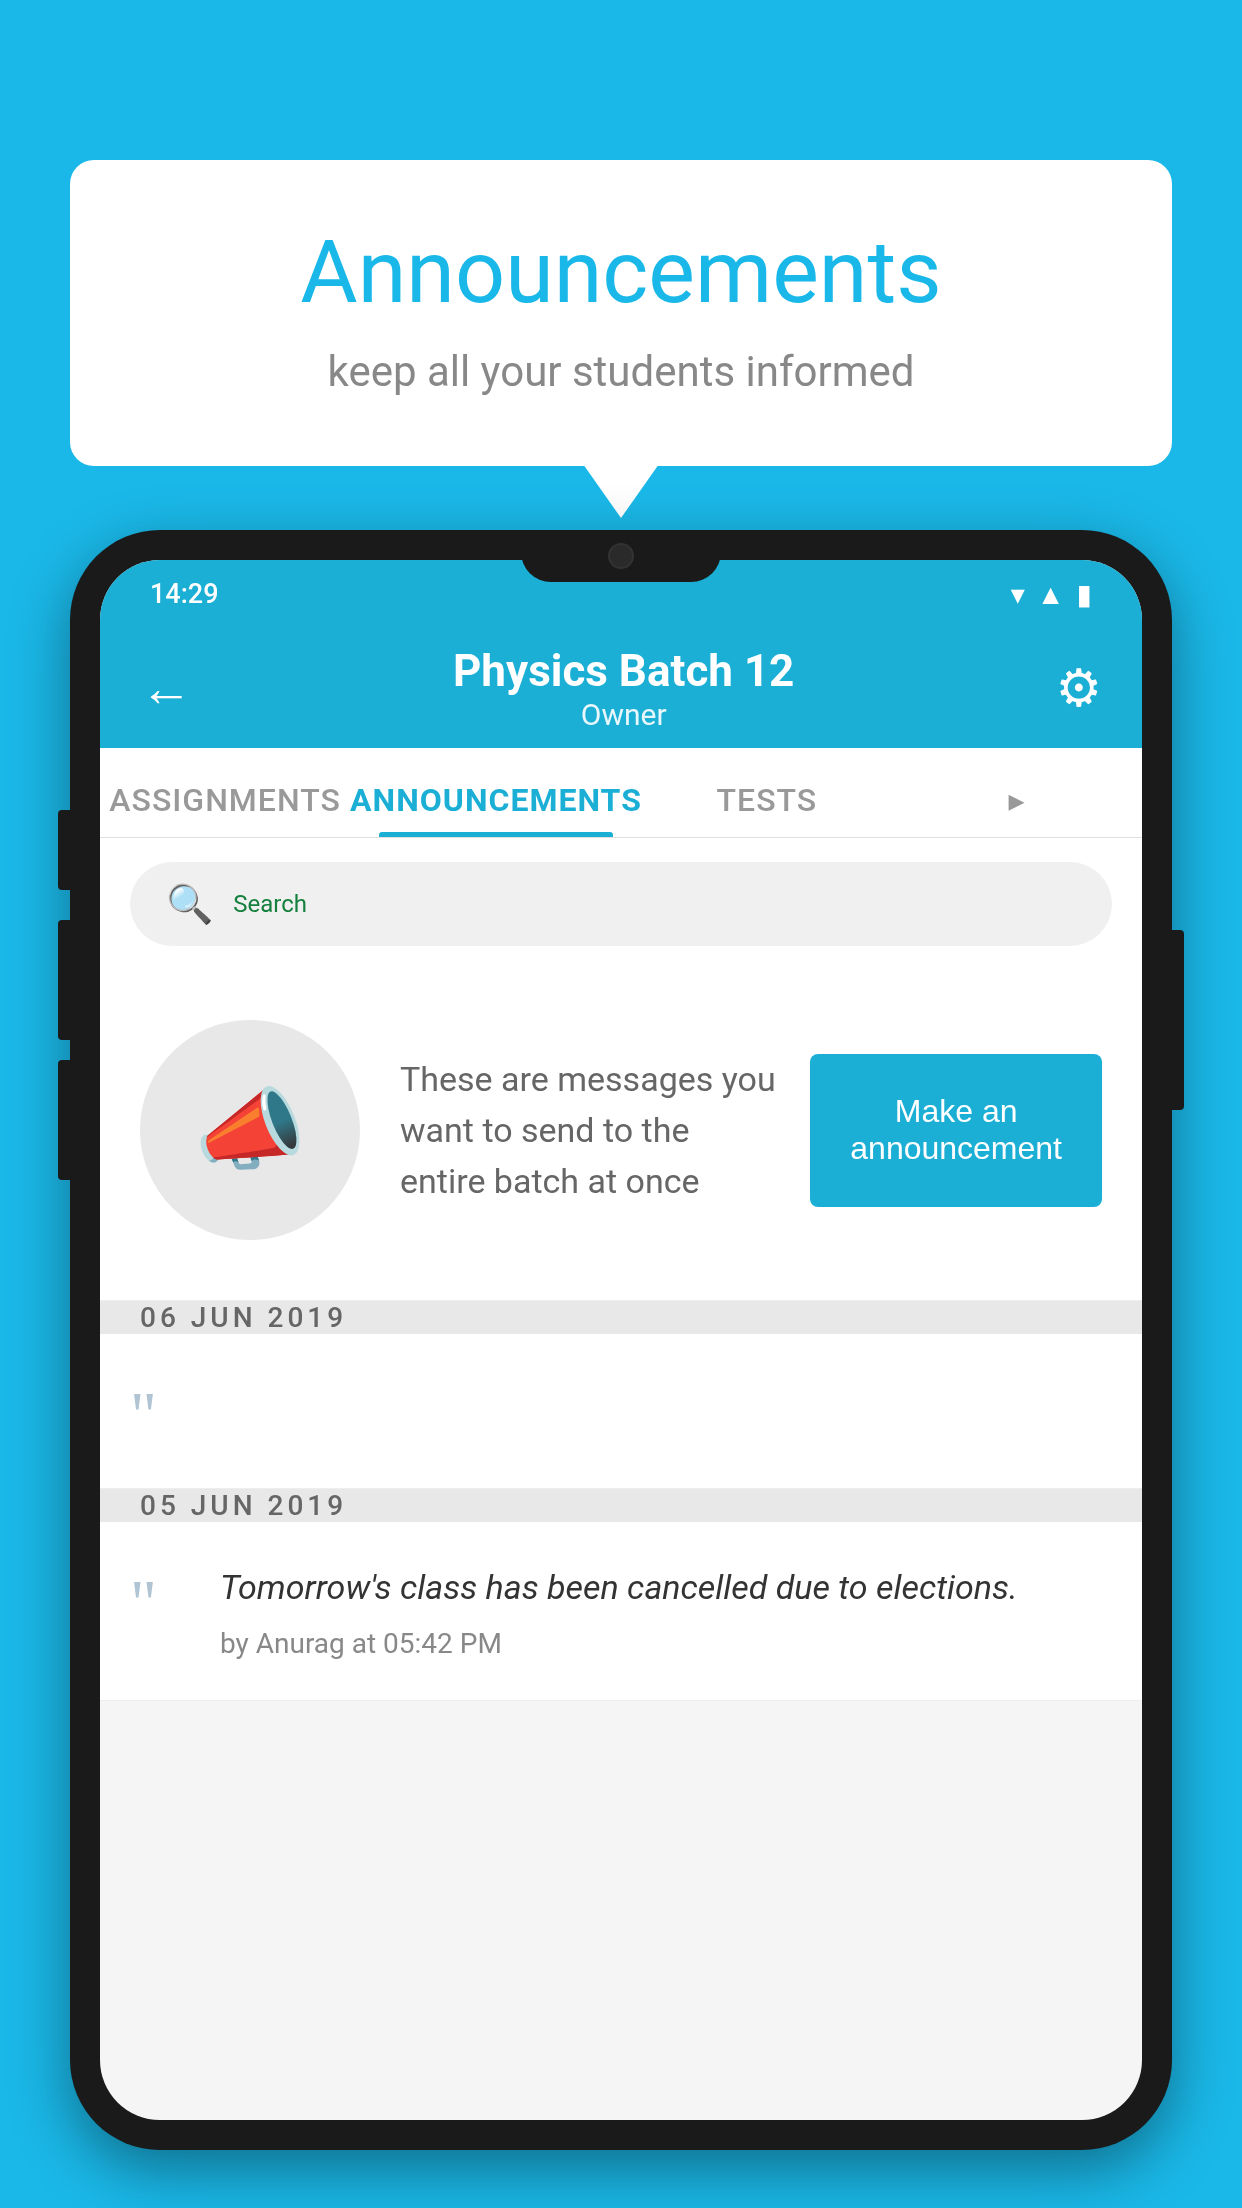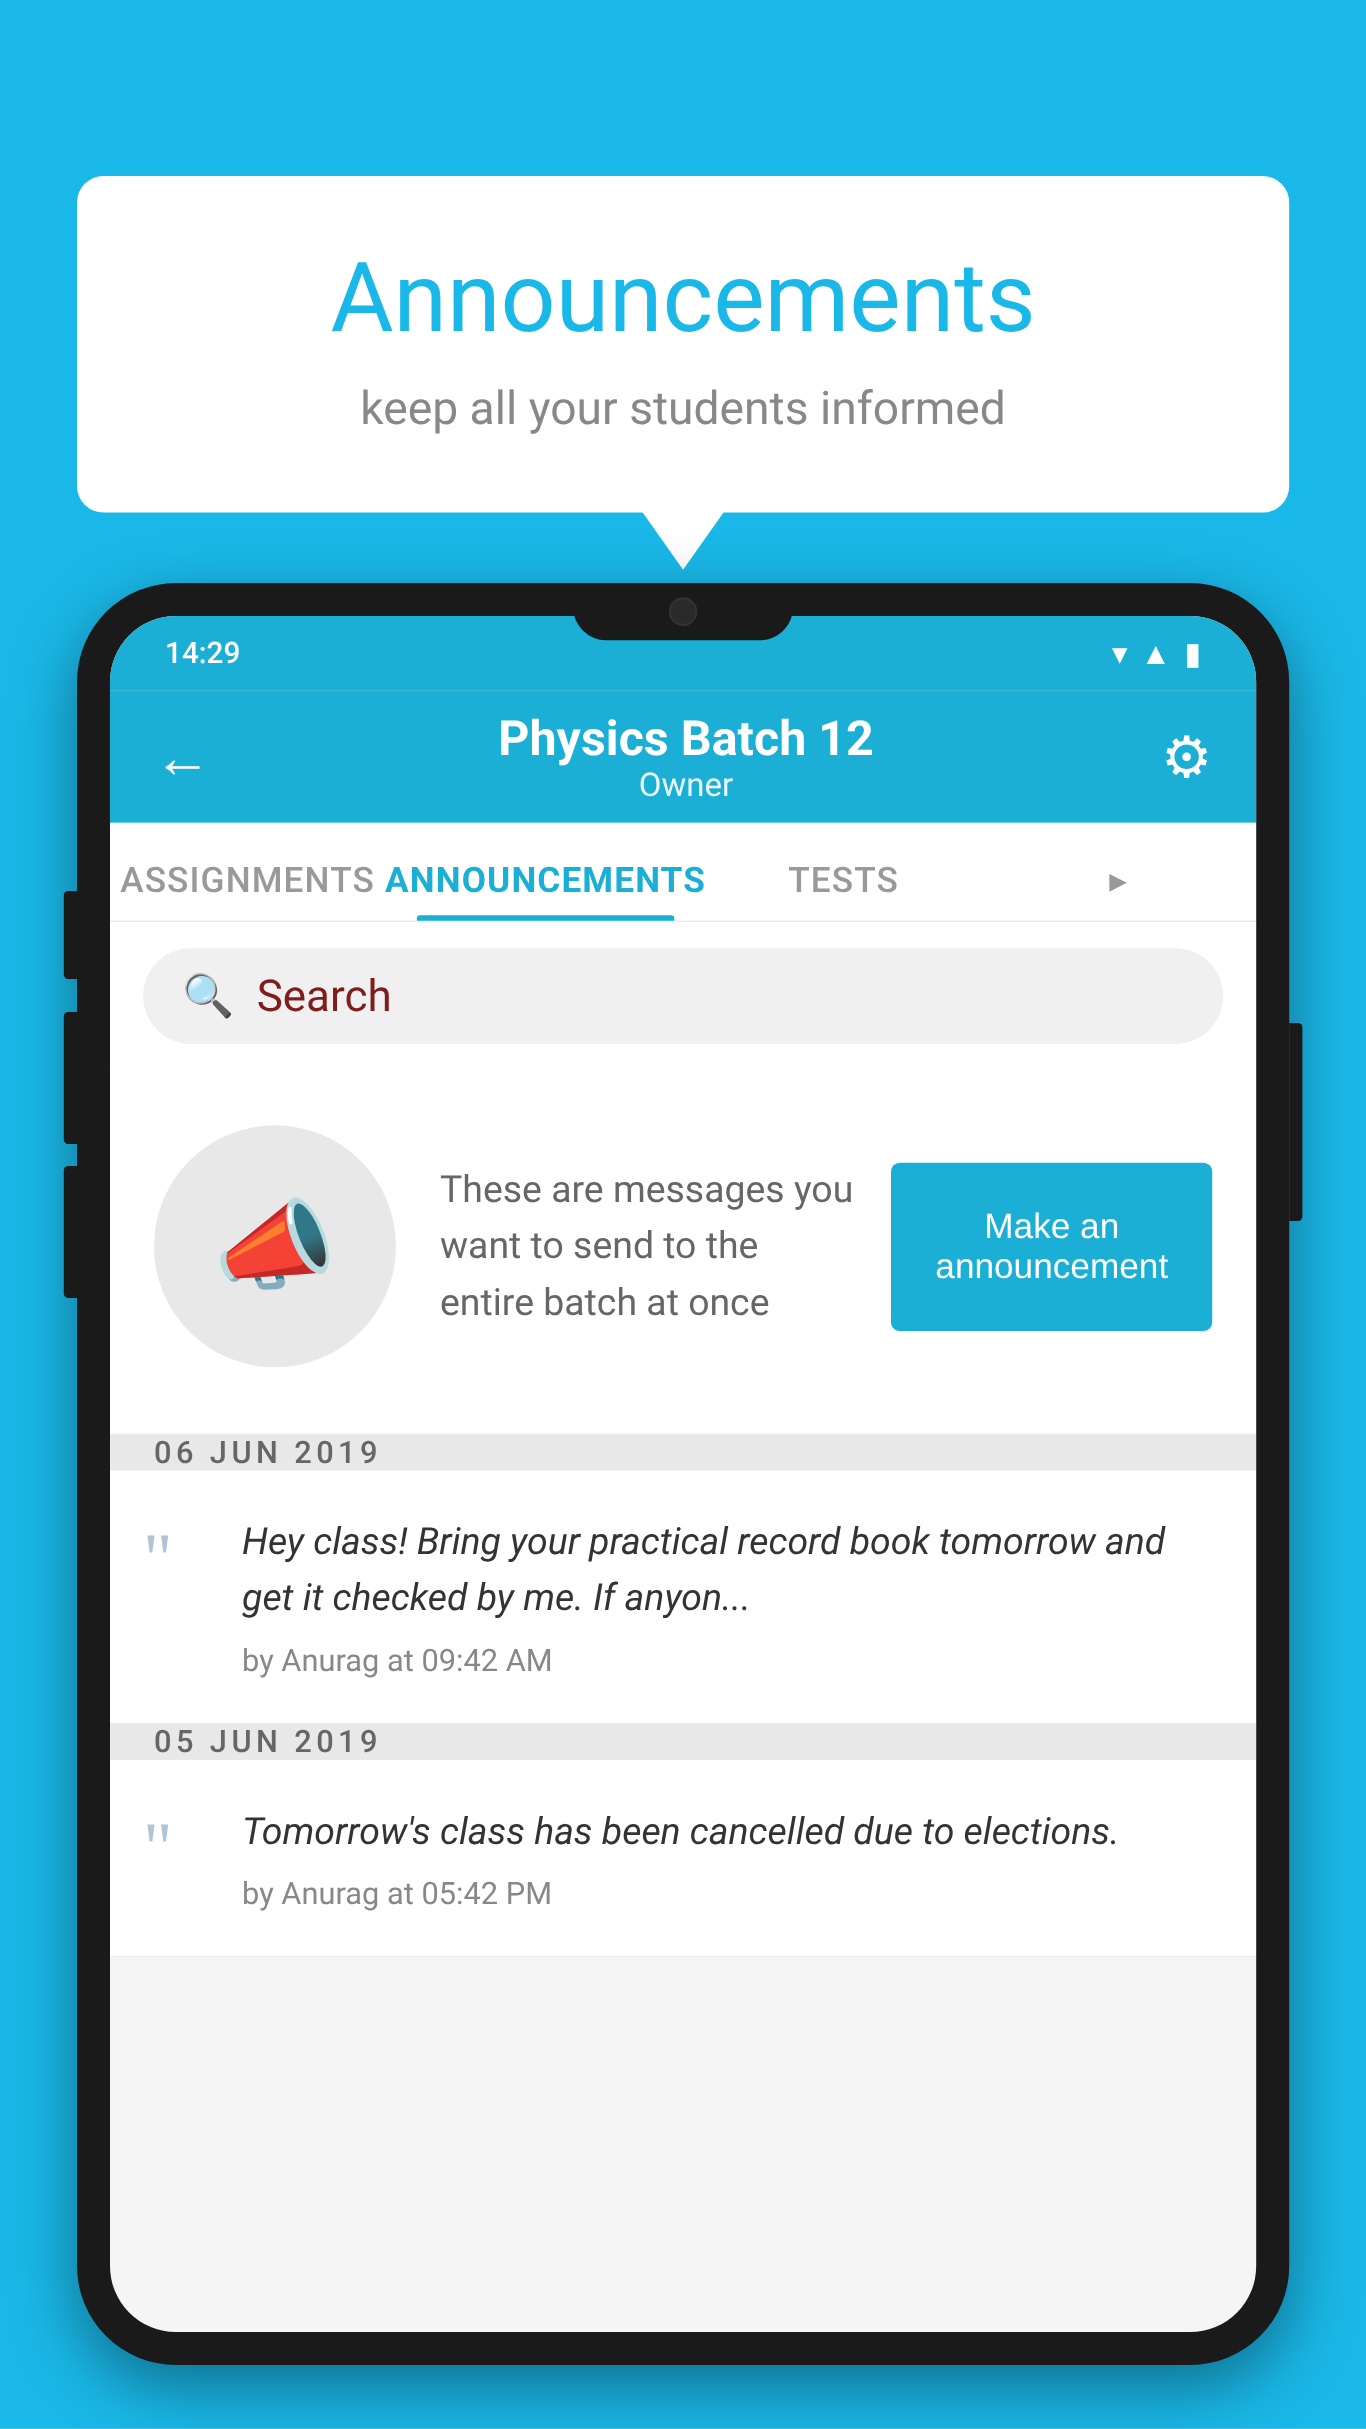--- a/index.html
+++ b/index.html
@@ -266,22 +266,22 @@
       padding: 20px 36px;
       gap: 20px;
     }
 
     .search-icon-el {
       color: #888;
       font-size: 38px;
     }
 
     .search-input-text {
-      color: #7f1d1d;
-      font-size: 40px;
+      color: #15803d;
+      font-size: 24px;
     }
 
     
     .promo-section {
       background: white;
       padding: 50px 40px 60px;
       display: flex;
       align-items: center;
       gap: 40px;
       border-bottom: 1px solid #eee;
@@ -434,24 +434,20 @@
         <div class="promo-content">
           <div class="promo-text">These are messages you want to send to the entire batch at once</div>
           <button class="make-announcement-btn">Make an announcement</button>
         </div>
       </div>
 
       <div class="date-separator">06  JUN  2019</div>
 
       <div class="announcement-item">
         <div class="quote-icon">"</div>
-        <div class="announcement-content">
-          <div class="announcement-text">Hey class! Bring your practical record book tomorrow and get it checked by me. If anyon...</div>
-          <div class="announcement-meta">by Anurag at 09:42 AM</div>
-        </div>
       </div>
 
       <div class="date-separator">05  JUN  2019</div>
 
       <div class="announcement-item">
         <div class="quote-icon">"</div>
         <div class="announcement-content">
           <div class="announcement-text">Tomorrow's class has been cancelled due to elections.</div>
           <div class="announcement-meta">by Anurag at 05:42 PM</div>
         </div>

